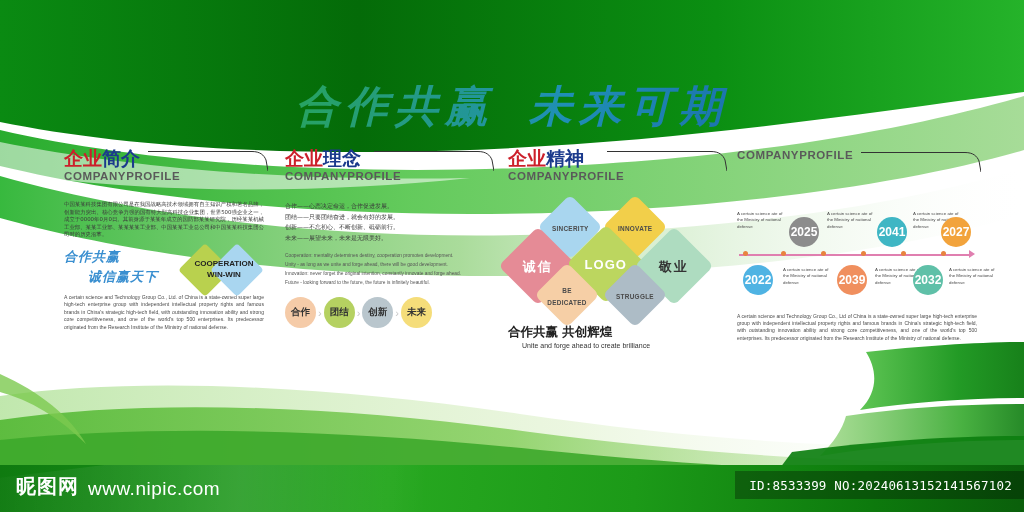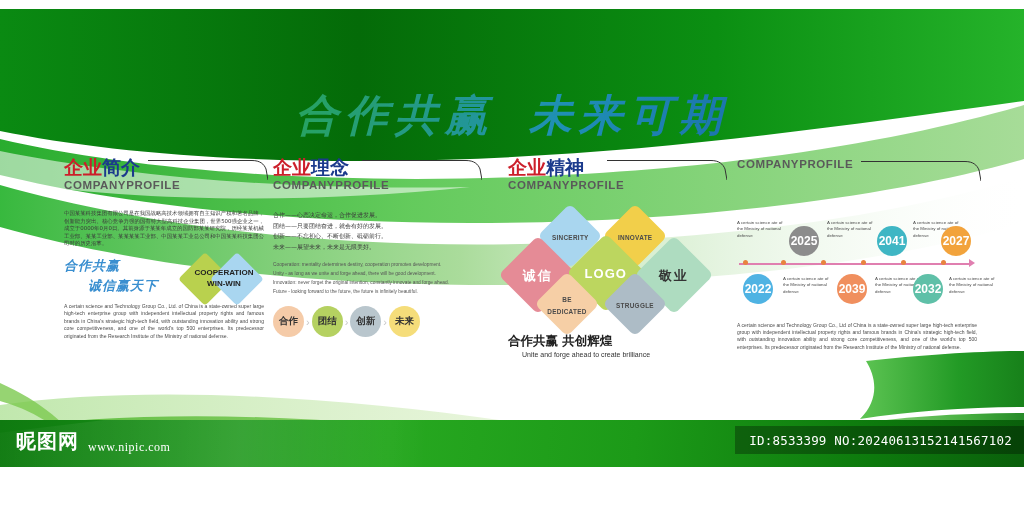--- a/index.html
+++ b/index.html
@@ -1,21 +1,21 @@
 <!DOCTYPE html>
 <html><head>
 <meta charset="utf-8">
 <style>
   html,body{margin:0;padding:0;}
   body{
     width:1024px;height:512px;overflow:hidden;
     font-family:"Liberation Sans","DejaVu Sans",sans-serif;
     background:#ffffff;position:relative;
   }
-  #poster{position:absolute;inset:0;width:1024px;height:458px;overflow:hidden;background:#fff;margin-top:9px;}
+  #poster{position:absolute;inset:0;width:1024px;height:512px;overflow:hidden;background:#fff;}
 
   
   .waves{position:absolute;inset:0;width:1024px;height:512px;pointer-events:none;}
   .waves svg{display:block;width:1024px;height:512px;}
 
   
   .headline{
     position:absolute;left:0;top:78px;width:1024px;text-align:center;
     font-family:"DejaVu Sans","Liberation Sans",sans-serif;
     font-size:43px;font-weight:bold;letter-spacing:7px;
@@ -26,21 +26,21 @@
     text-shadow:none;
     white-space:nowrap;
   }
   .headline .gap{display:inline-block;width:34px;}
 
   
   .board{position:absolute;left:0;top:148px;width:1024px;height:248px;}
 
   .panel{position:absolute;top:0;}
   .p1{left:64px;width:200px;}
-  .p2{left:273px;width:205px;}
+  .p2{left:285px;width:205px;}
   .p3{left:508px;width:215px;}
   .p4{left:737px;width:240px;}
 
   
   .phead{position:relative;height:46px;}
   .ptitle{font-family:"DejaVu Sans","Liberation Sans",sans-serif;
     font-size:19px;font-weight:bold;line-height:21px;margin:0;white-space:nowrap;}
   .ptitle .cn-a{color:#cc1f2a;}
   .ptitle .cn-b{color:#1b3a8c;}
   .psub{font-size:11.5px;font-weight:bold;color:#5a5a5a;letter-spacing:.6px;
@@ -101,22 +101,22 @@
 
   
   .footer{position:absolute;left:0;bottom:0;width:1024px;height:47px;overflow:hidden;}
   .footer-bg{position:absolute;inset:0;background:linear-gradient(95deg,#0f7a10 0%,#179016 18%,#27a820 38%,#1c9a18 62%,#0d7a0d 85%,#0a5f0b 100%);}
   .footer-sheen{position:absolute;left:-40px;top:-20px;width:620px;height:90px;
     background:linear-gradient(100deg,rgba(255,255,255,0) 0%,rgba(255,255,255,.13) 45%,rgba(255,255,255,0) 75%);
     transform:rotate(-7deg);}
   .brand{position:absolute;left:16px;top:8px;display:flex;align-items:flex-end;color:#fff;}
   .brand-cn{font-size:20px;font-weight:bold;letter-spacing:1px;
     font-family:"DejaVu Sans","Liberation Sans",sans-serif;}
-  .brand-url{font-size:12px;margin-left:9px;letter-spacing:.5px;
-    font-family:Liberation Serif, serif;}
+  .brand-url{font-size:19px;margin-left:9px;letter-spacing:.5px;
+    font-family:Liberation Sans, sans-serif;}
   .idbox{position:absolute;right:0;top:6px;background:rgba(0,0,0,.30);padding:5px 12px 5px 14px;}
   .idtxt{color:#fff;font-size:12.5px;letter-spacing:.2px;
     font-family:"DejaVu Sans Mono","Liberation Mono",monospace;white-space:nowrap;}
 </style>
 </head>
 <body>
 
 <div id="poster">
 
   <div class="waves">

